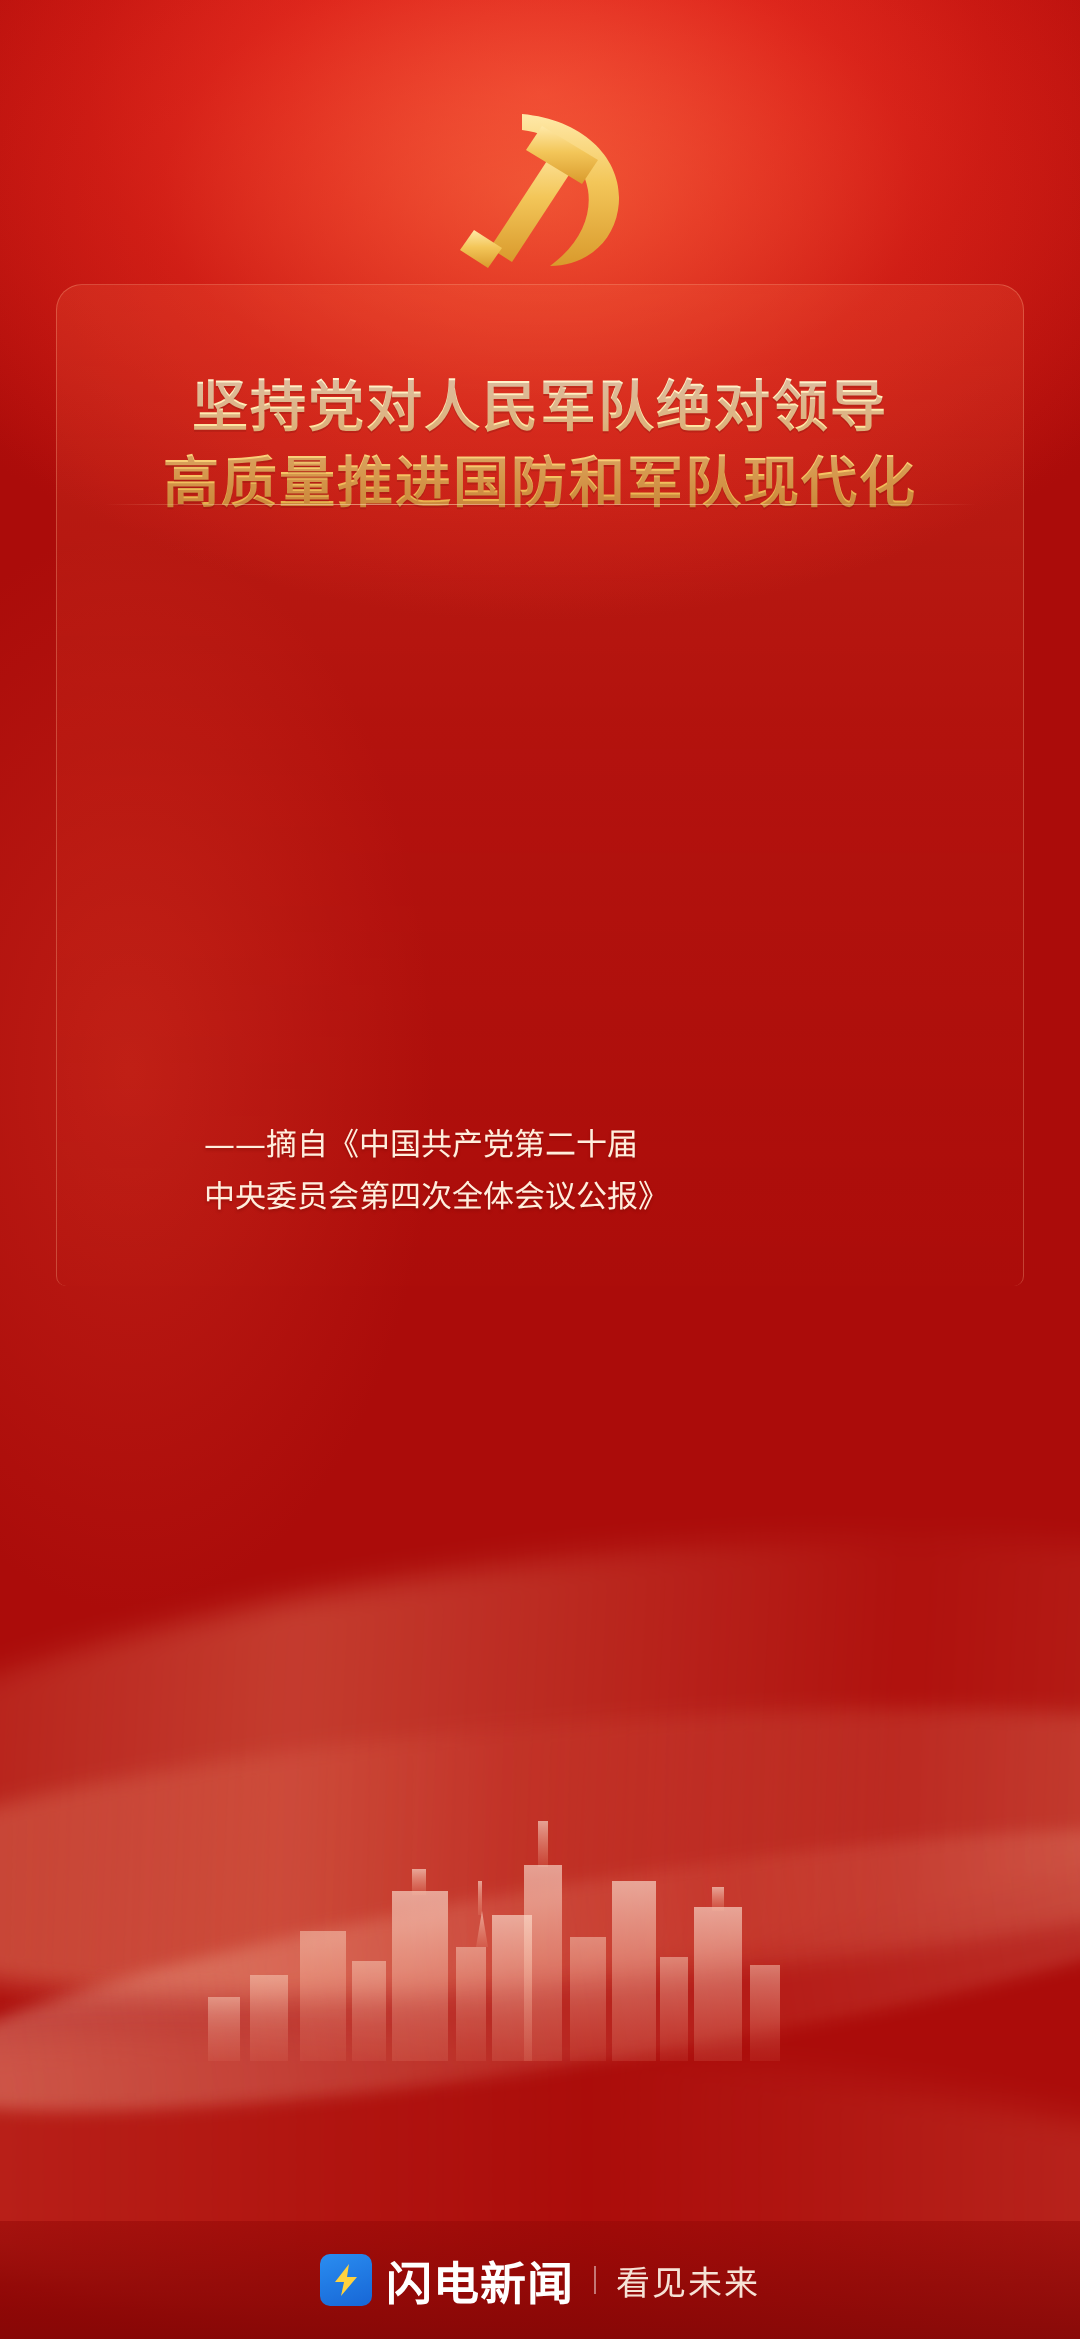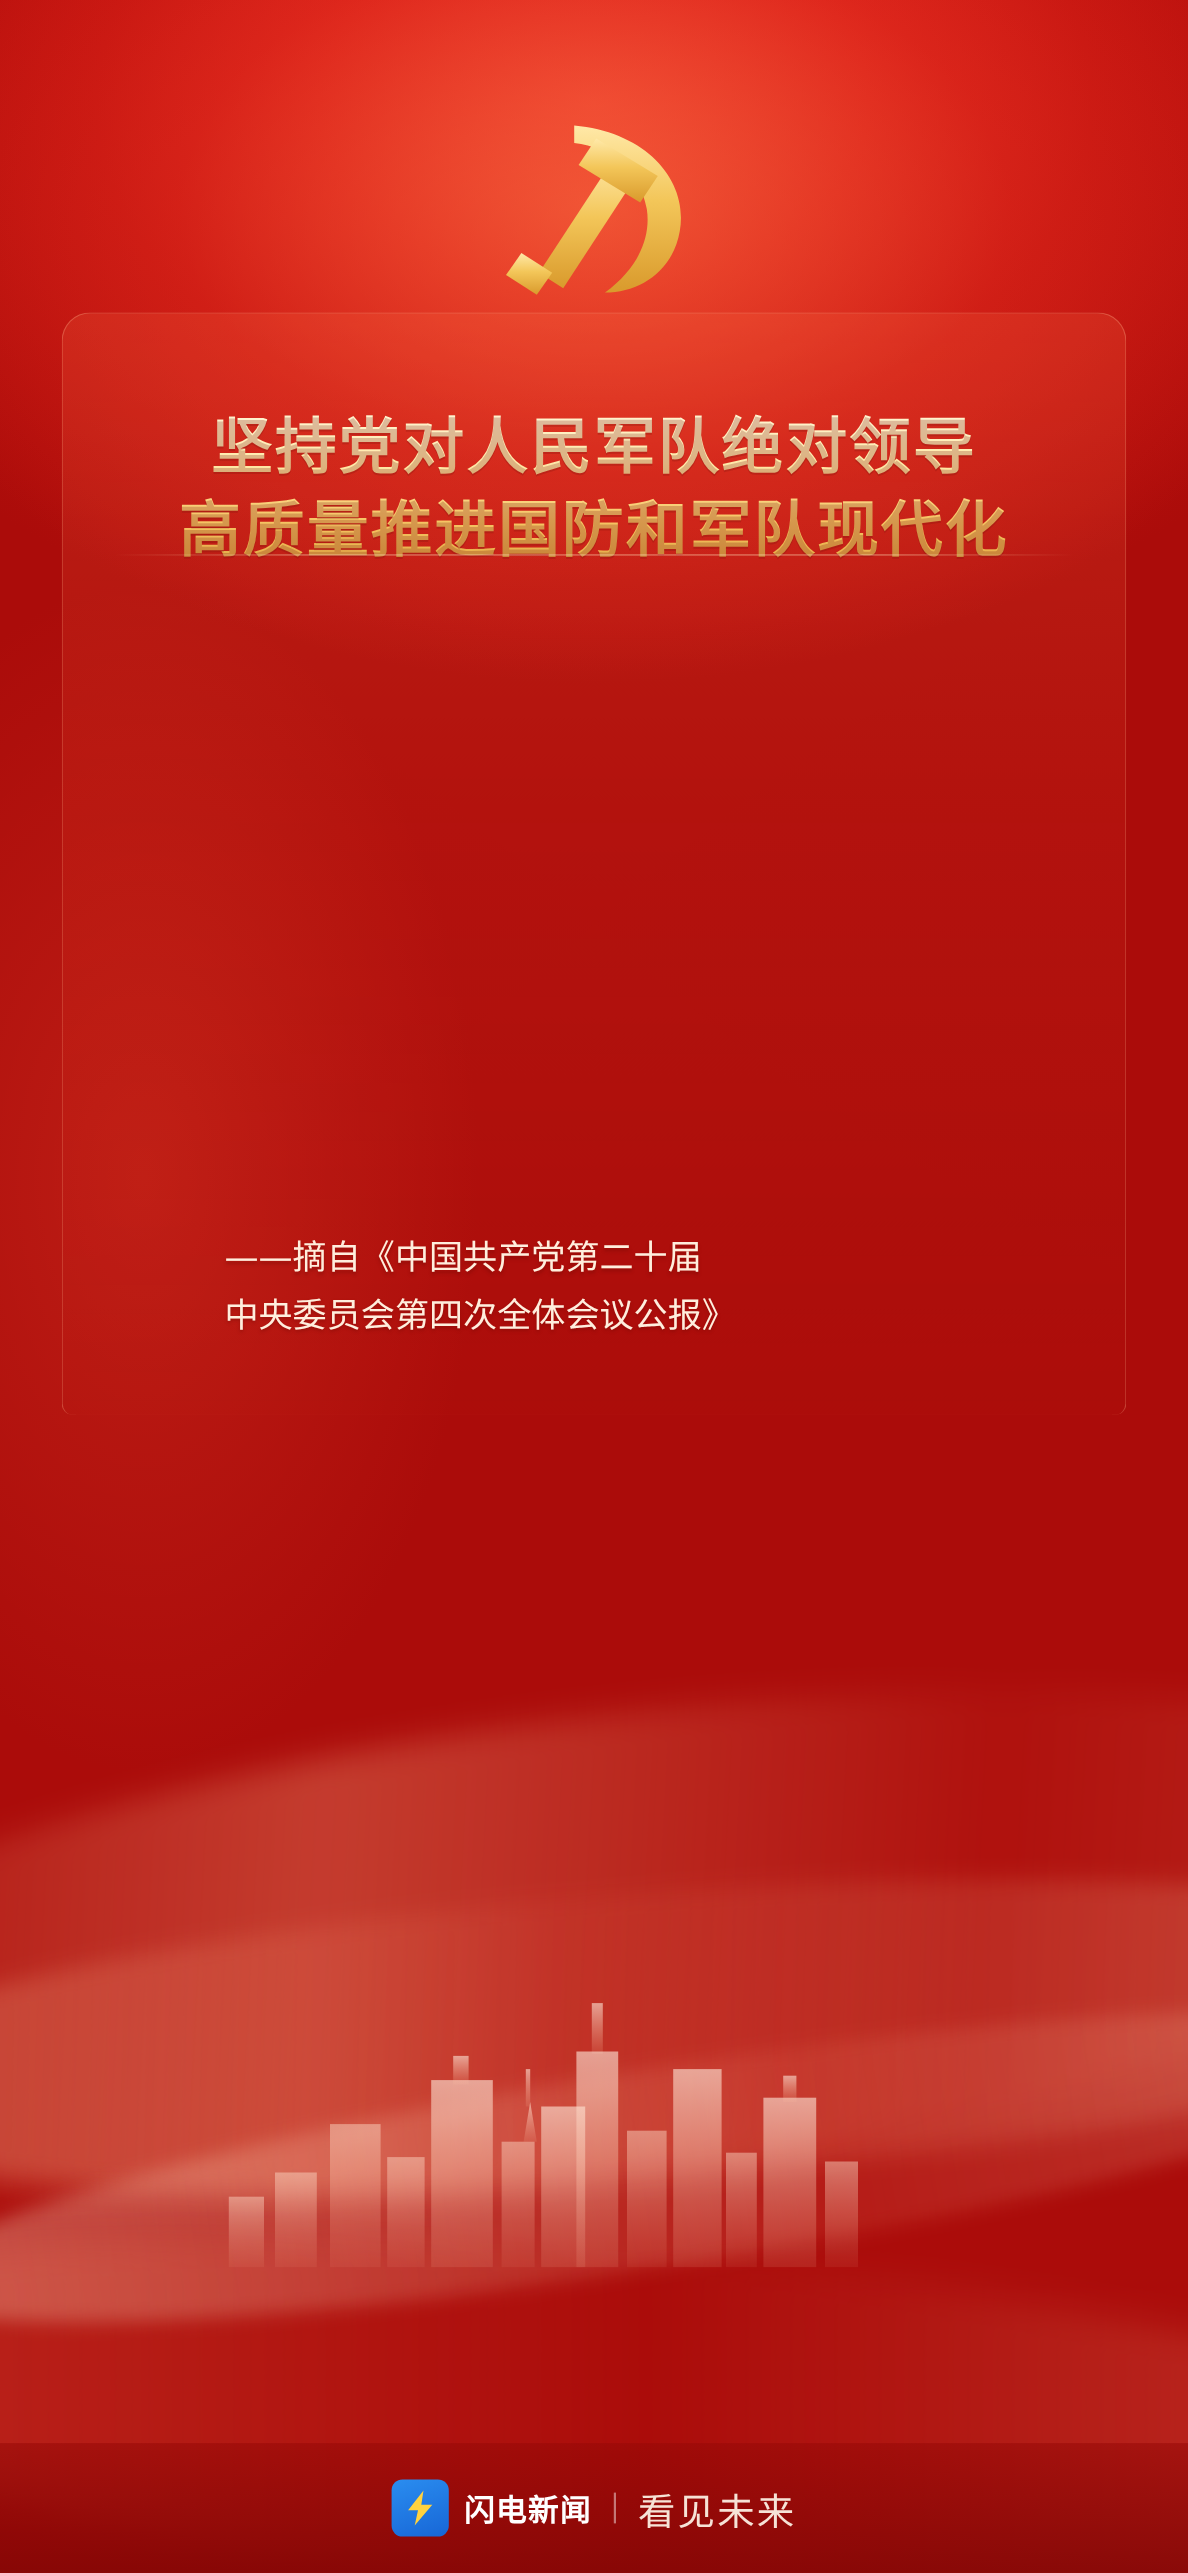--- a/index.html
+++ b/index.html
@@ -185,21 +185,21 @@
   .brand-mark {
     width: 52px;
     height: 52px;
     border-radius: 10px;
     background: linear-gradient(160deg, #2a8df0 0%, #1766d6 100%);
     display: flex;
     align-items: center;
     justify-content: center;
   }
   .brand-name {
-    font-size: 28px;
+    font-size: 46px;
     font-weight: bold;
     color: #ffffff;
     letter-spacing: 1px;
   }
   .brand-sep {
     width: 2px;
     height: 28px;
     background: rgba(255,255,255,0.45);
     margin: 0 6px;
   }

